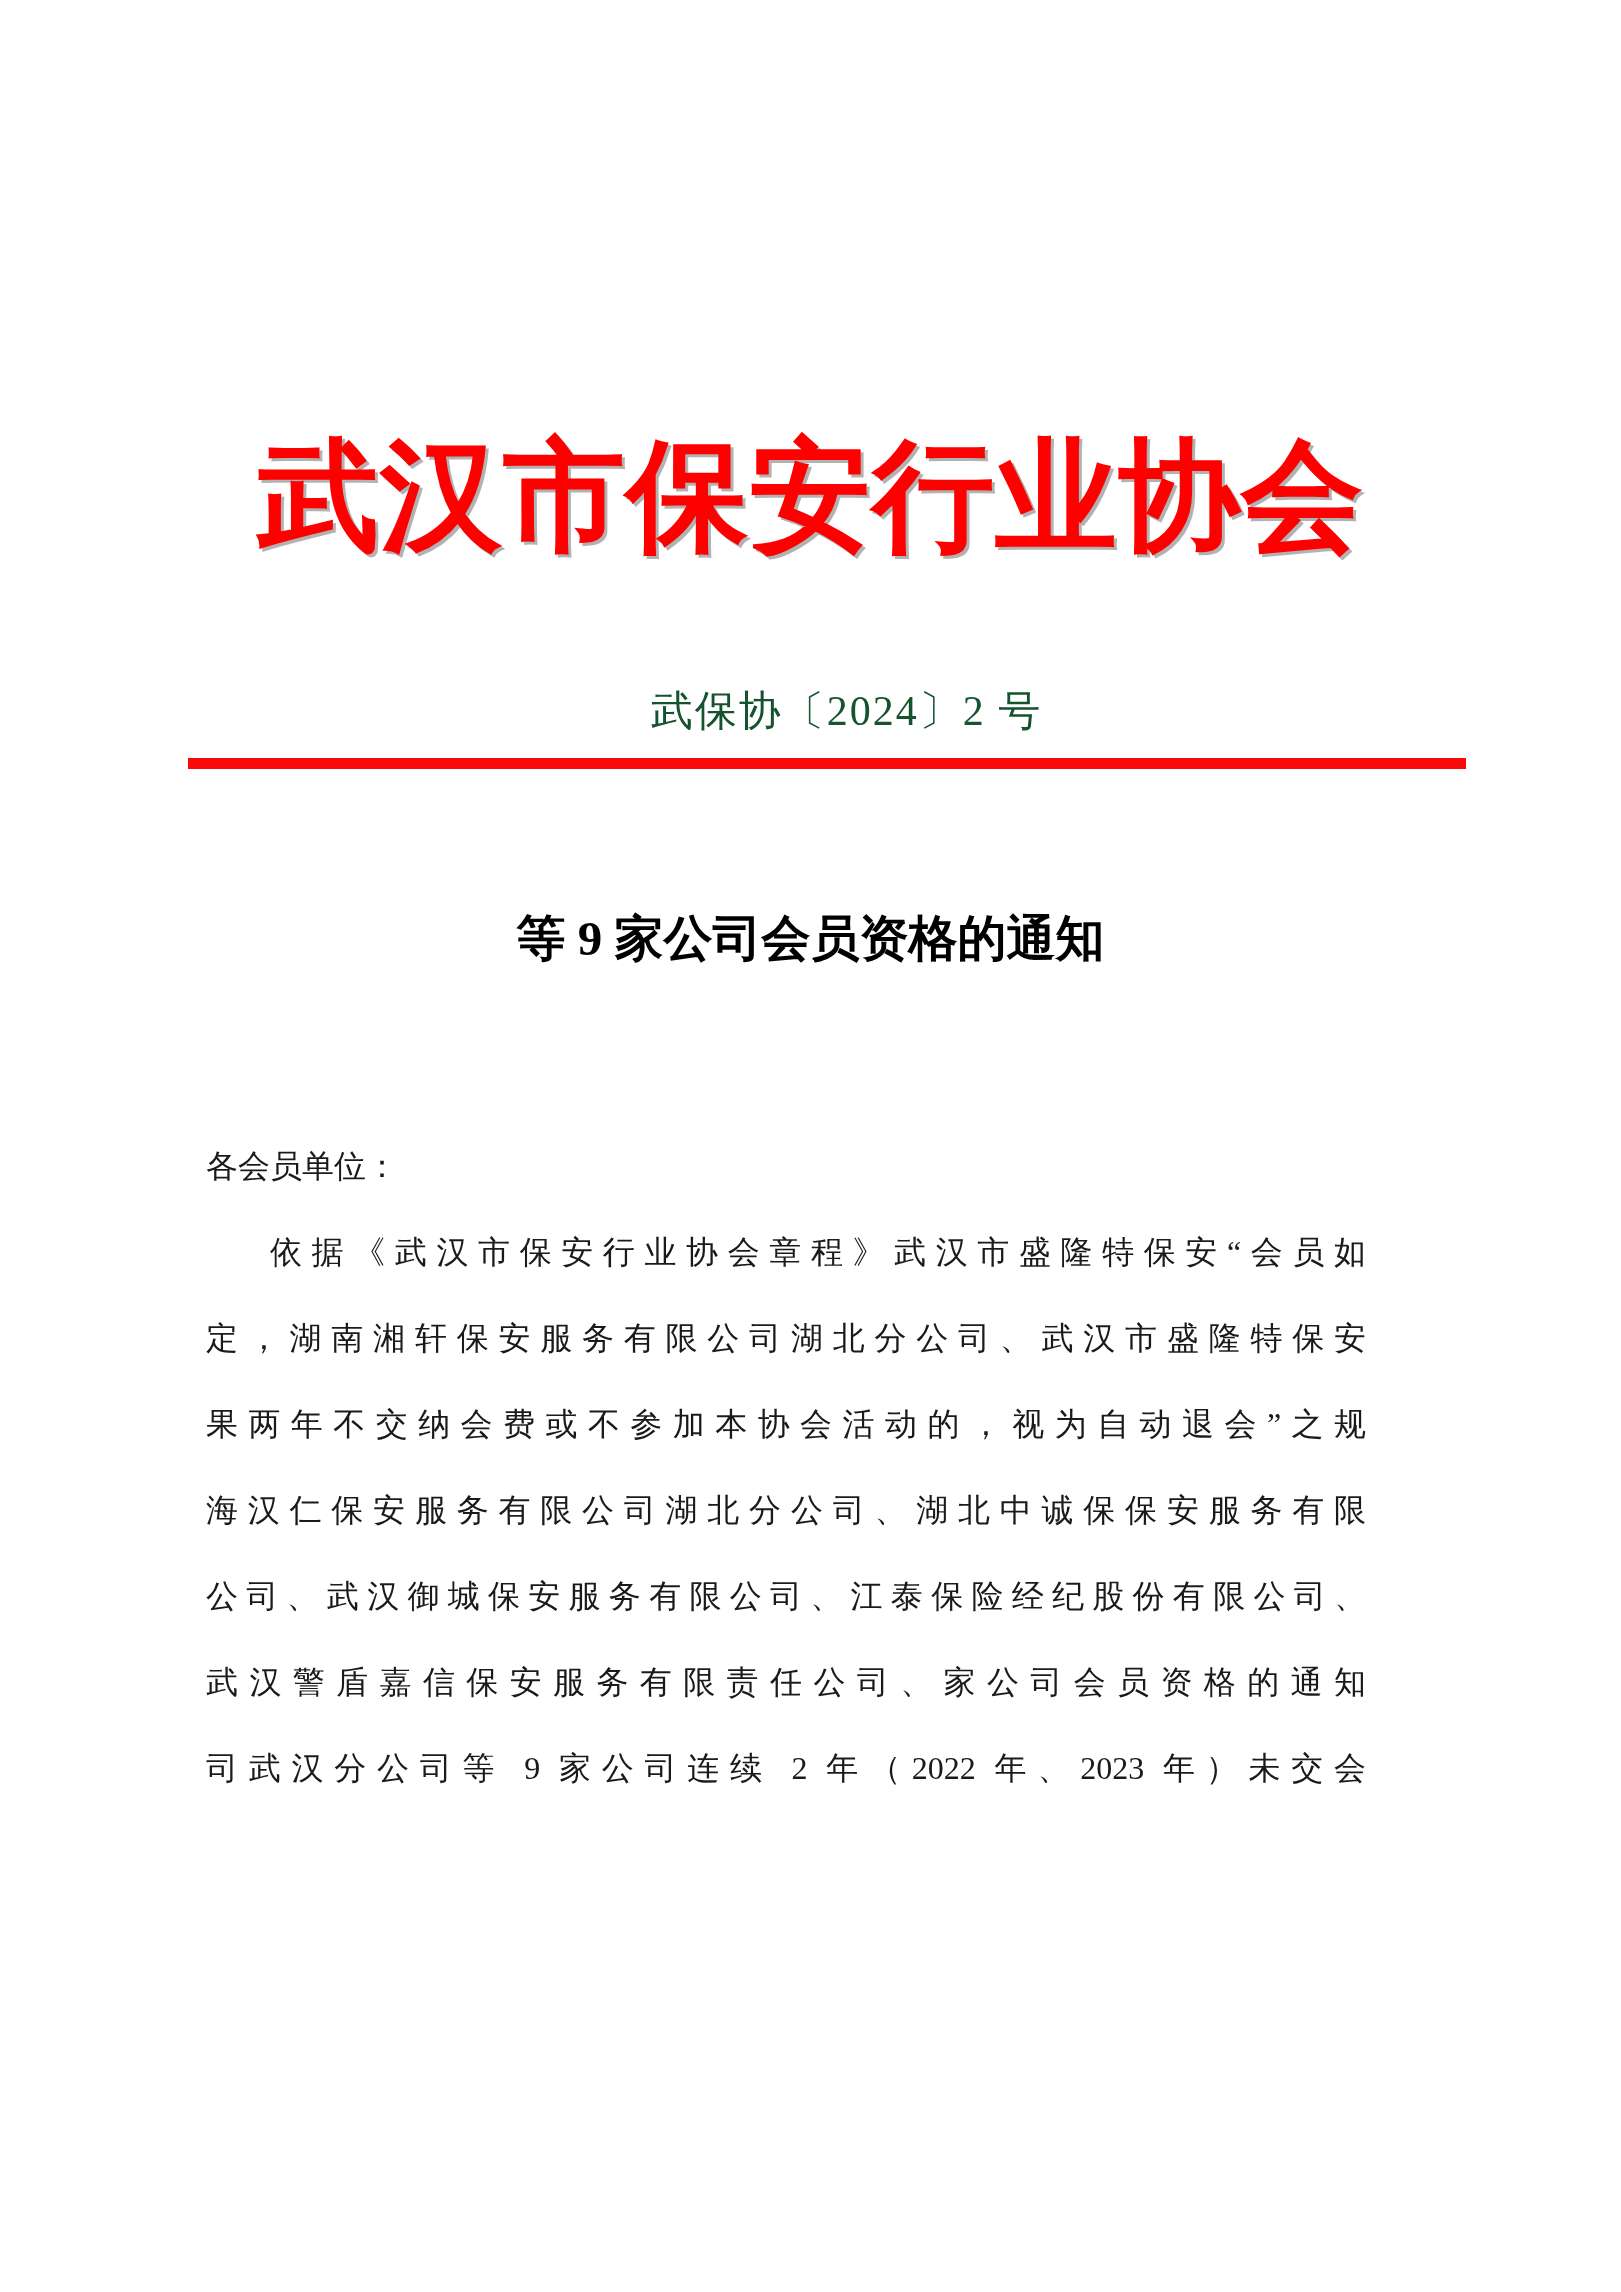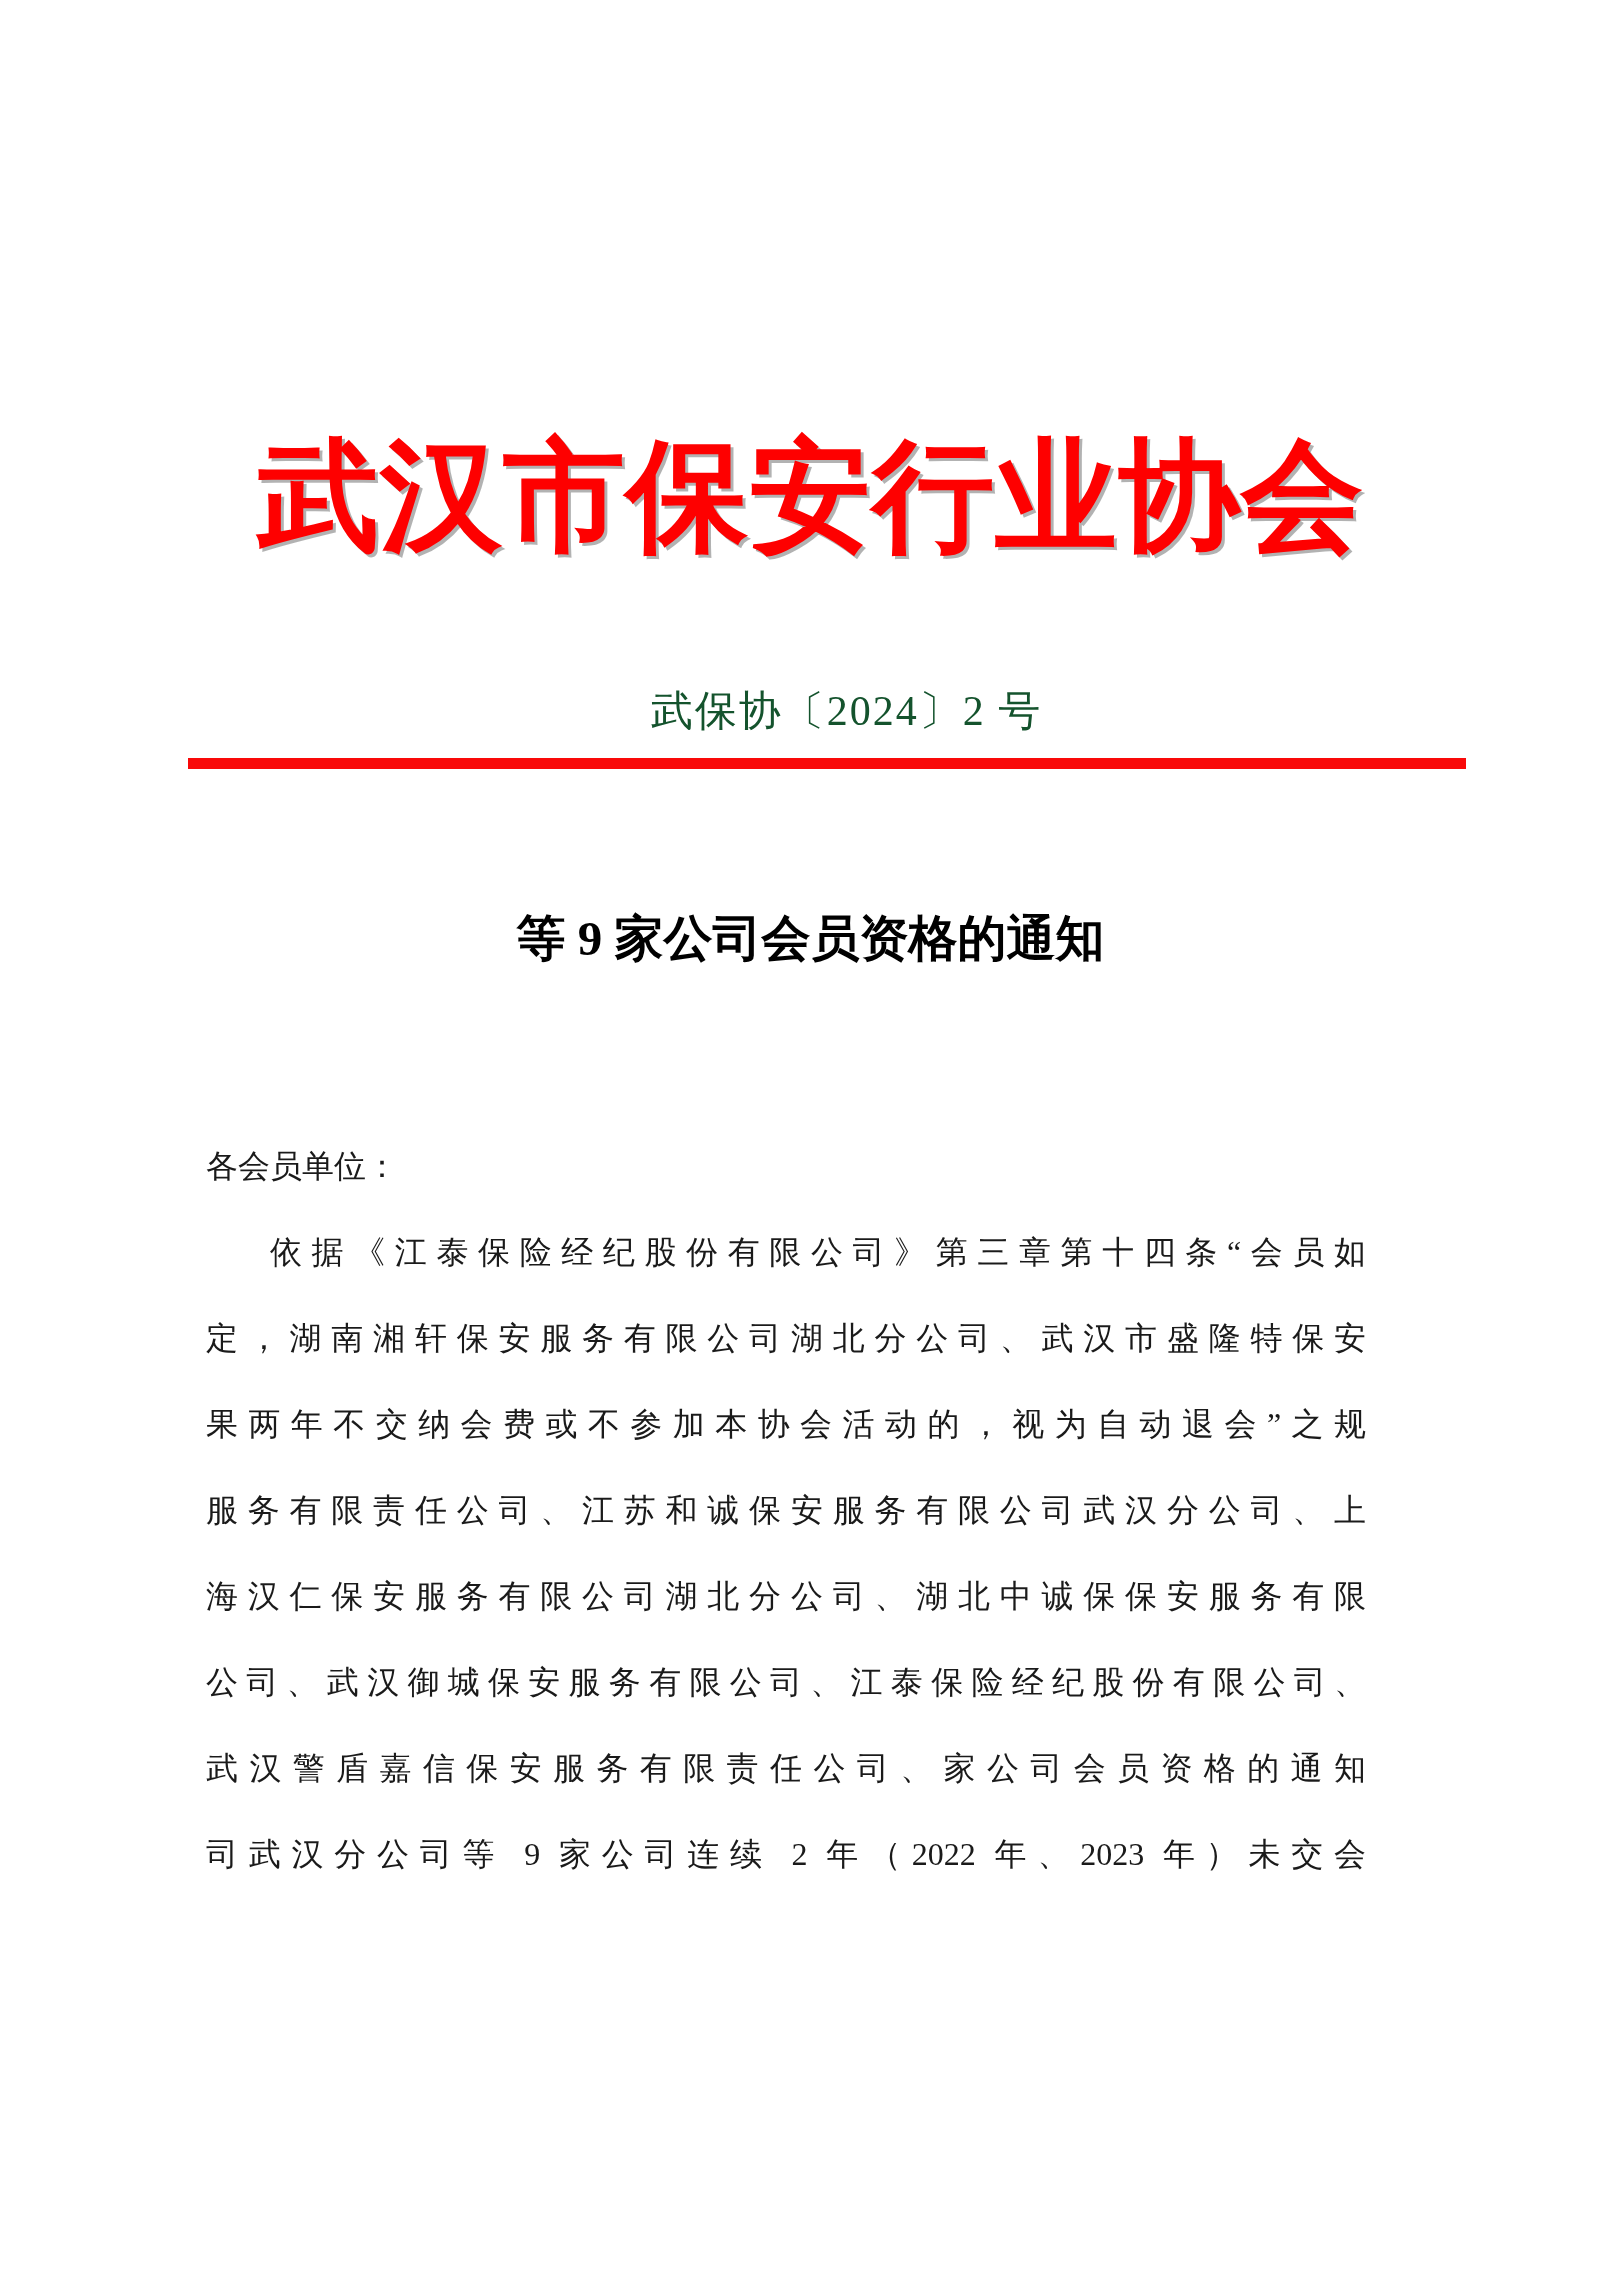--- a/index.html
+++ b/index.html
@@ -92,24 +92,23 @@
   <div class="doc-number">武保协〔2024〕2 号</div>
 
   <div class="red-divider" style="background-color: rgb(249, 9, 9);"></div>
 
   <div class="doc-title">
     <div>等 9 家公司会员资格的通知</div>
   </div>
 
   <div class="content">
     <div class="salutation">各会员单位：</div>
-    <div class="line indent">依据《江泰保险经纪股份有限公司》第三章第十四条“会员如</div>
+    <div class="line indent">依据《武汉市保安行业协会章程》武汉市盛隆特保安“会员如</div>
     <div class="line">定，湖南湘轩保安服务有限公司湖北分公司、武汉市盛隆特保安</div>
     <div class="line">果两年不交纳会费或不参加本协会活动的，视为自动退会”之规</div>
-    <div class="line">服务有限责任公司、江苏和诚保安服务有限公司武汉分公司、上</div>
     <div class="line">海汉仁保安服务有限公司湖北分公司、湖北中诚保保安服务有限</div>
     <div class="line">公司、武汉御城保安服务有限公司、江泰保险经纪股份有限公司、</div>
     <div class="line">武汉警盾嘉信保安服务有限责任公司、家公司会员资格的通知</div>
     <div class="line">司武汉分公司等 9 家公司连续 2 年（2022 年、2023 年）未交会</div>
   </div>
 
 </div>
 
 
 </body></html>

